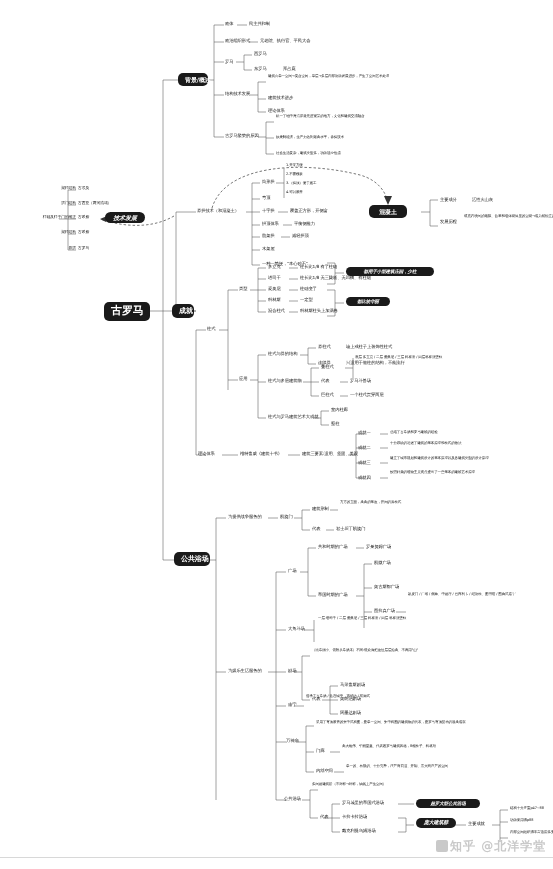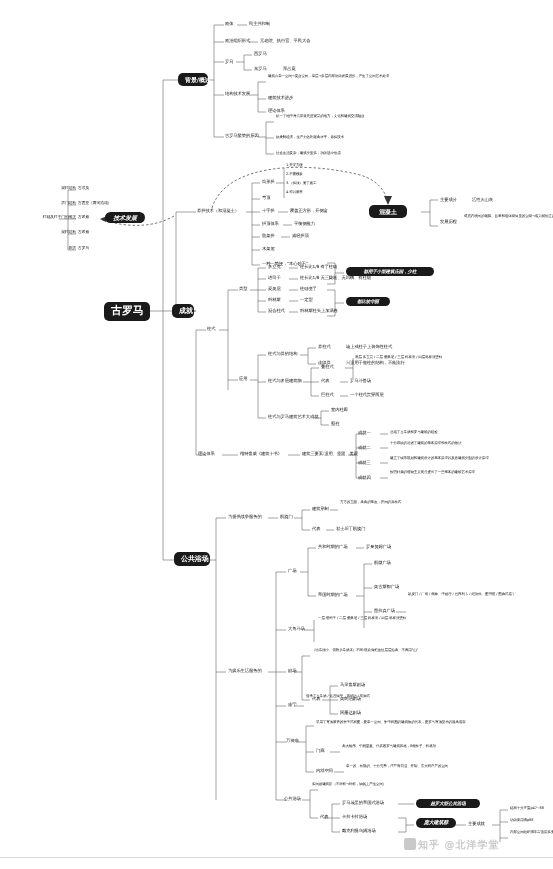--- a/index.html
+++ b/index.html
@@ -54,24 +54,25 @@
   .t45 { font-size: 4.5px; }
   .t5  { font-size: 5px; }
   .t6  { font-size: 6px; }
   .t7  { font-size: 7px; }
   .t11 { font-size: 11px; }
   .lbl { font-size: 4.3px; }
   .lbl-sm { font-size: 3.8px; }
   .watermark {
     position: absolute;
     color: #c9c9c9;
-    font-size: 10px;
+    font-size: 12px;
     font-weight: bold;
     letter-spacing: 1px;
     user-select: none;
+    margin-left: 32px;
   }
   .wm-logo {
     display: inline-block;
     width: 12px; height: 12px;
     background: #c9c9c9;
     border-radius: 2px;
     vertical-align: -2px;
     margin-right: 2px;
     position: relative;
   }

